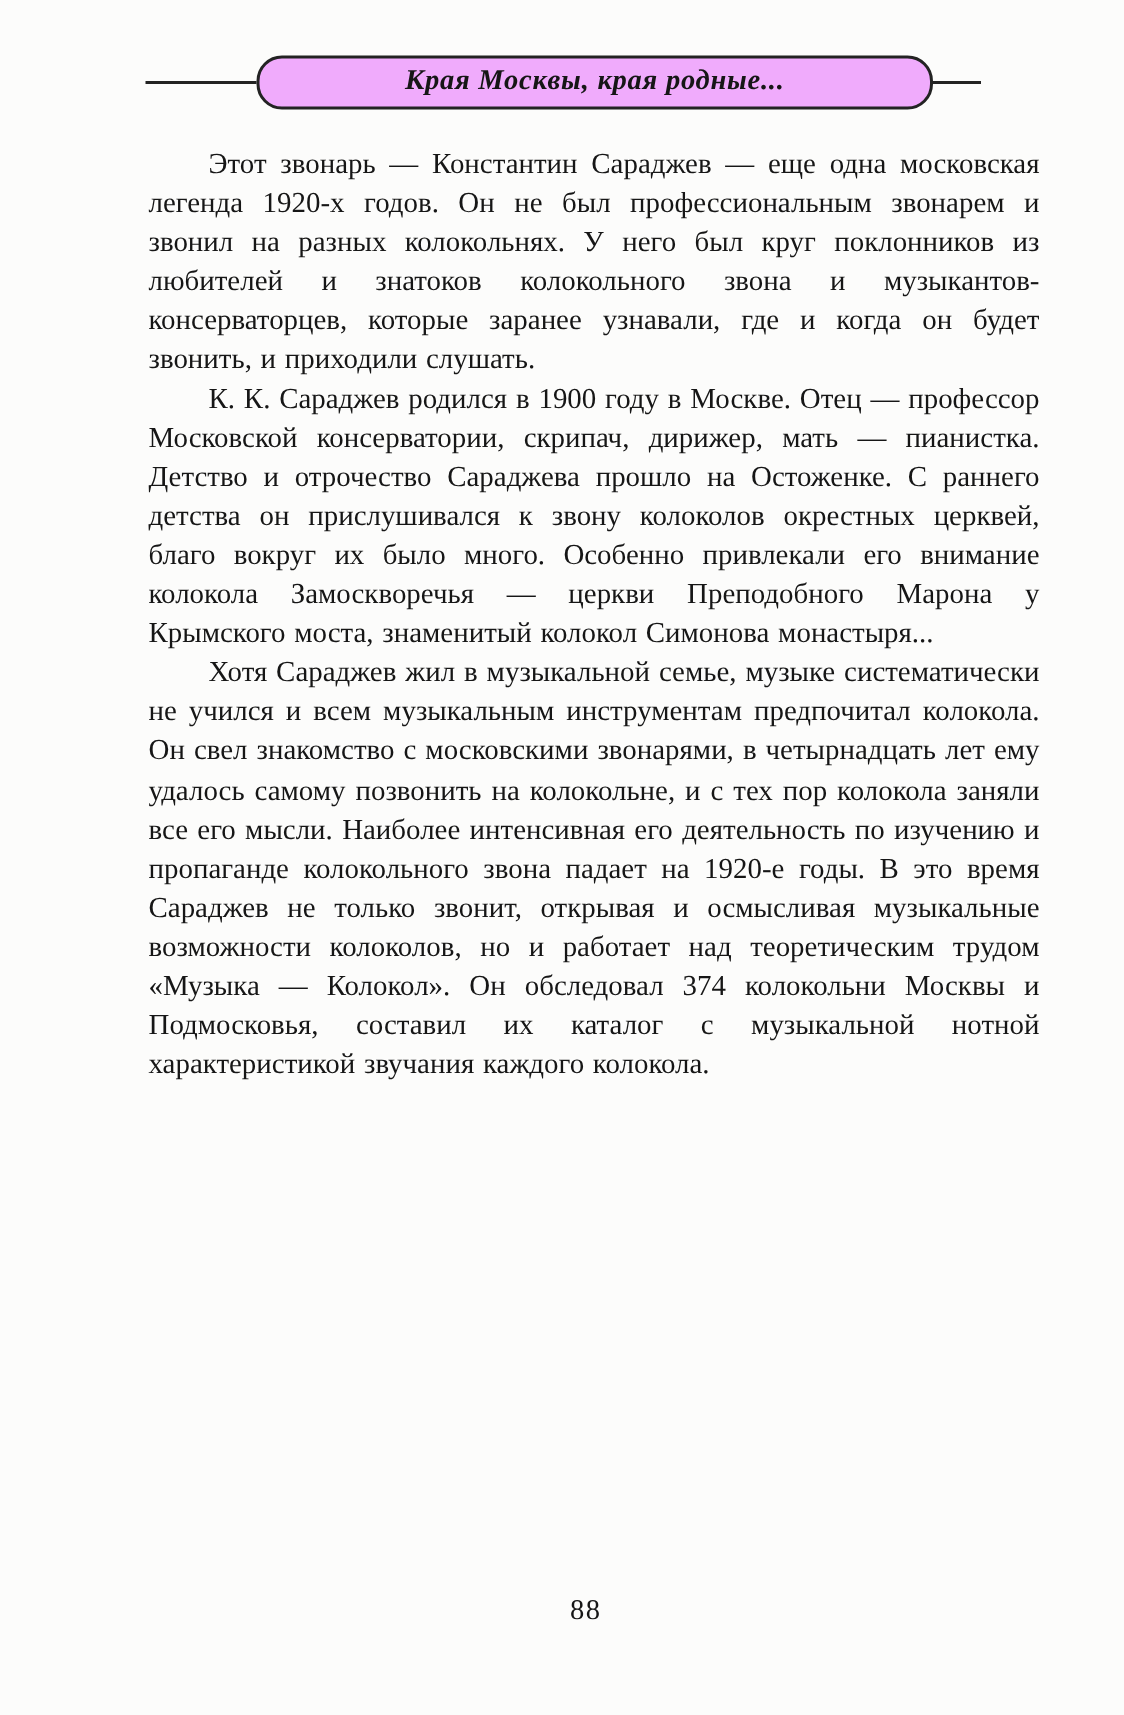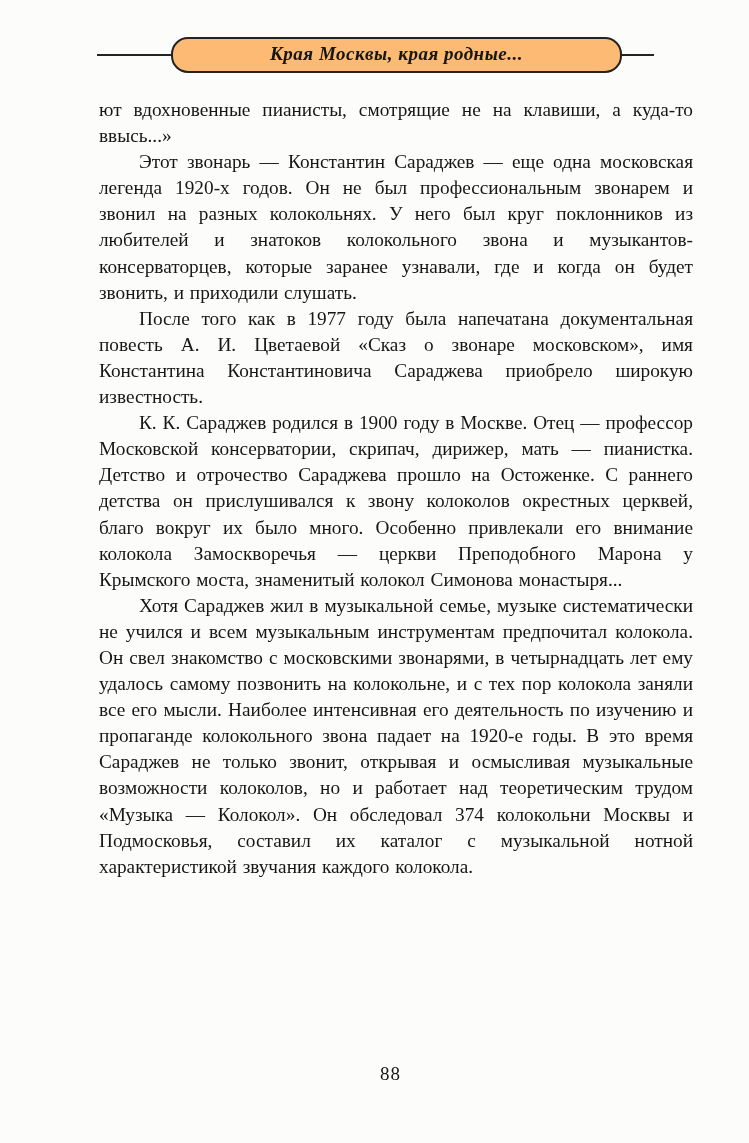--- a/index.html
+++ b/index.html
@@ -29,21 +29,21 @@
     border-top: 2px solid #232323;
   }
   .rule-left  { width: 74px; }
   .rule-right { width: 32px; }
   .cartouche {
     flex: 1;
     border: 2px solid #232323;
     border-radius: 17px;
     padding: 4px 10px 6px 10px;
     text-align: center;
-    background: #fdba74;
+    background: #f0abfc;
   }
   .cartouche .title {
     font-style: italic;
     font-weight: bold;
     font-size: 19px;
     letter-spacing: 0.5px;
     white-space: nowrap;
   }
   
   .body-text {
@@ -80,22 +80,20 @@
 
   <div class="header">
     <div class="rule rule-left"></div>
     <div class="cartouche">
       <span class="title">Края Москвы, края родные...</span>
     </div>
     <div class="rule rule-right"></div>
   </div>
 
   <div class="body-text">
-    <p class="no-indent">ют вдохновенные пианисты, смотрящие не на клавиши, а куда-то ввысь...»</p>
     <p>Этот звонарь — Константин Сараджев — еще одна московская легенда 1920-х годов. Он не был профессиональным звонарем и звонил на разных колокольнях. У него был круг поклонников из любителей и знатоков колокольного звона и музыкантов-консерваторцев, которые заранее узнавали, где и когда он будет звонить, и приходили слушать.</p>
-    <p>После того как в 1977 году была напечатана документальная повесть А. И. Цветаевой «Сказ о звонаре московском», имя Константина Константиновича Сараджева приобрело широкую известность.</p>
     <p>К. К. Сараджев родился в 1900 году в Москве. Отец — профессор Московской консерватории, скрипач, дирижер, мать — пианистка. Детство и отрочество Сараджева прошло на Остоженке. С раннего детства он прислушивался к звону колоколов окрестных церквей, благо вокруг их было много. Особенно привлекали его внимание колокола Замоскворечья — церкви Преподобного Марона у Крымского моста, знаменитый колокол Симонова монастыря...</p>
     <p>Хотя Сараджев жил в музыкальной семье, музыке систематически не учился и всем музыкальным инструментам предпочитал колокола. Он свел знакомство с московскими звонарями, в четырнадцать лет ему удалось самому позвонить на колокольне, и с тех пор колокола заняли все его мысли. Наиболее интенсивная его деятельность по изучению и пропаганде колокольного звона падает на 1920-е годы. В это время Сараджев не только звонит, открывая и осмысливая музыкальные возможности колоколов, но и работает над теоретическим трудом «Музыка — Колокол». Он обследовал 374 колокольни Москвы и Подмосковья, составил их каталог с музыкальной нотной характеристикой звучания каждого колокола.</p>
   </div>
 
   <div class="page-number">88</div>
 
 </div>
 
 </body></html>

